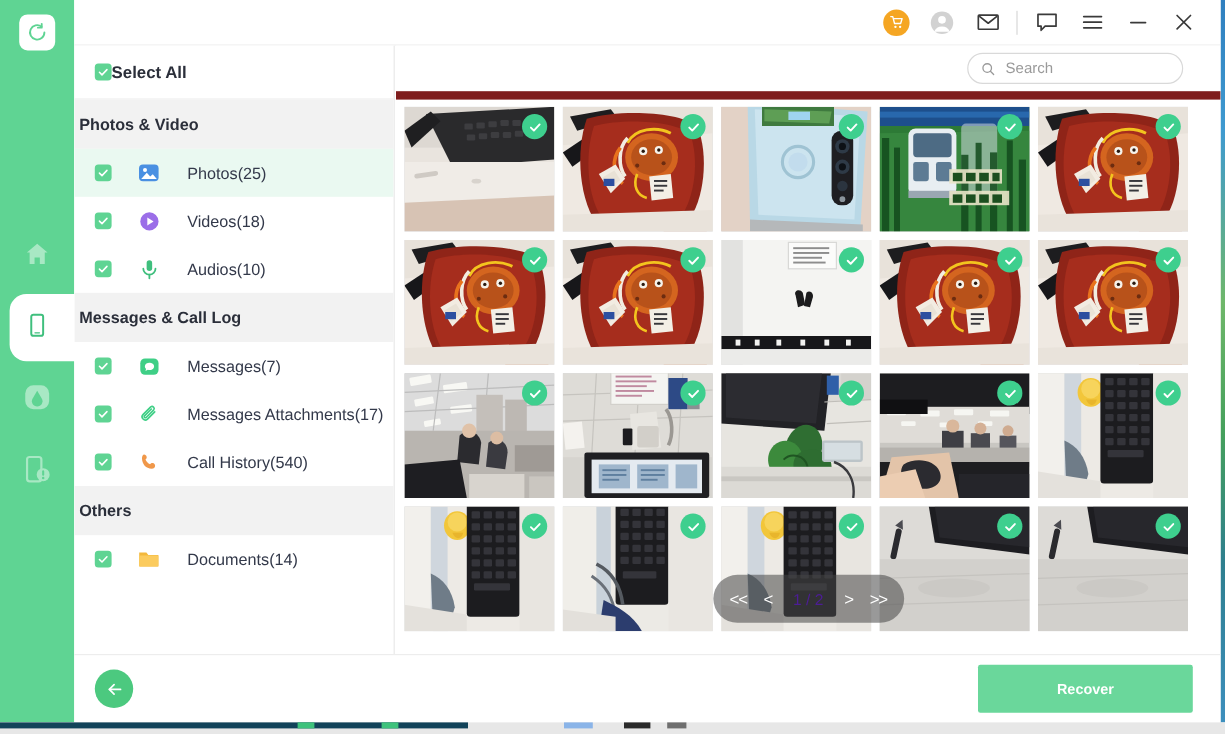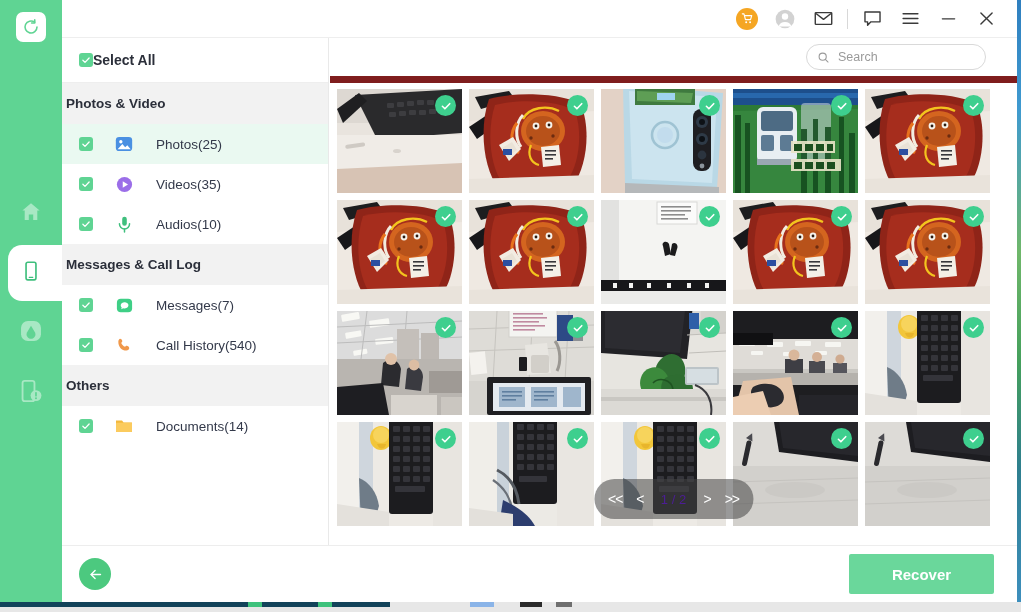--- a/index.html
+++ b/index.html
@@ -205,24 +205,24 @@
   }
   .back-btn {
     position: absolute; left: 17px; top: 12px;
     width: 32px; height: 32px; border-radius: 50%;
     background: #4cc97f;
     display: flex; align-items: center; justify-content: center;
     cursor: pointer;
   }
   .recover-btn {
     position: absolute; right: 23px; top: 8px;
-    width: 145px; height: 40px;
+    width: 179px; height: 40px;
     background: #6ad79b;
     border: none; border-radius: 2px;
-    color: #ffffff; font-size: 15px; font-weight: bold;
+    color: #ffffff; font-size: 12px; font-weight: bold;
     font-family: "Liberation Sans", sans-serif;
     cursor: pointer;
   }
 </style>
 </head>
 <body>
 
 <div id="app">
 
   <div class="desktop-right-strip"></div>
@@ -371,21 +371,21 @@
           <svg width="10" height="10" viewBox="0 0 24 24">
               <path d="M4.5 12.6 9.6 17.7 19.5 7.2" fill="none" stroke="#fff" stroke-width="3.1" stroke-linecap="round" stroke-linejoin="round"></path>
             </svg>
         </span>
         <span class="cat-icon">
           <svg width="19" height="19" viewBox="0 0 24 24">
             <circle cx="12" cy="12" r="9.6" fill="#9b6ee8"></circle>
             <path d="M9.8 7.8 16.4 12l-6.6 4.2z" fill="#ffffff"></path>
           </svg>
         </span>
-        <span class="cat-label">Videos(35)</span>
+        <span class="cat-label">Videos(18)</span>
       </div>
 
       <div class="cat-row">
         <span class="cbox">
           <svg width="10" height="10" viewBox="0 0 24 24">
               <path d="M4.5 12.6 9.6 17.7 19.5 7.2" fill="none" stroke="#fff" stroke-width="3.1" stroke-linecap="round" stroke-linejoin="round"></path>
             </svg>
         </span>
         <span class="cat-icon">
           <svg width="19" height="19" viewBox="0 0 24 24">
@@ -407,20 +407,33 @@
         </span>
         <span class="cat-icon">
           <svg width="19" height="19" viewBox="0 0 24 24">
             <rect x="2.4" y="3.4" width="19.2" height="17.2" rx="5" fill="#3fcf86"></rect>
             <path d="M7.2 11.7a4.9 3.9 0 1 1 3.2 3.7l-2.6 1.2.7-2a3.7 3.7 0 0 1-1.3-2.9z" fill="#ffffff"></path>
           </svg>
         </span>
         <span class="cat-label">Messages(7)</span>
       </div>
 
+      <div class="cat-row">
+        <span class="cbox">
+          <svg width="10" height="10" viewBox="0 0 24 24">
+              <path d="M4.5 12.6 9.6 17.7 19.5 7.2" fill="none" stroke="#fff" stroke-width="3.1" stroke-linecap="round" stroke-linejoin="round"></path>
+            </svg>
+        </span>
+        <span class="cat-icon">
+          <svg width="19" height="19" viewBox="0 0 24 24">
+            <path d="M17.6 9.2 10 16.8a3.4 3.4 0 0 1-4.8-4.8l8.2-8.2a2.3 2.3 0 0 1 3.2 3.2l-8 8a1.2 1.2 0 0 1-1.7-1.7l7.2-7.2" fill="none" stroke="#3fcf86" stroke-width="1.7" stroke-linecap="round" stroke-linejoin="round"></path>
+          </svg>
+        </span>
+        <span class="cat-label">Messages Attachments(17)</span>
+      </div>
 
       <div class="cat-row">
         <span class="cbox">
           <svg width="10" height="10" viewBox="0 0 24 24">
               <path d="M4.5 12.6 9.6 17.7 19.5 7.2" fill="none" stroke="#fff" stroke-width="3.1" stroke-linecap="round" stroke-linejoin="round"></path>
             </svg>
         </span>
         <span class="cat-icon">
           <svg width="19" height="19" viewBox="0 0 24 24">
             <path d="M6.4 3.4c1.4 0 2.3 1 2.7 2.4.4 1.5-.5 2.2-1.2 2.9.9 2.2 2.6 4 4.8 5 .7-.7 1.4-1.6 2.9-1.2 1.4.4 2.4 1.3 2.4 2.7 0 1.8-1.6 3.2-3.5 3.2C8.4 18.4 4.2 13.8 4.2 7.2c0-2 1.2-3.8 2.2-3.8z" fill="#f0984a"></path>

